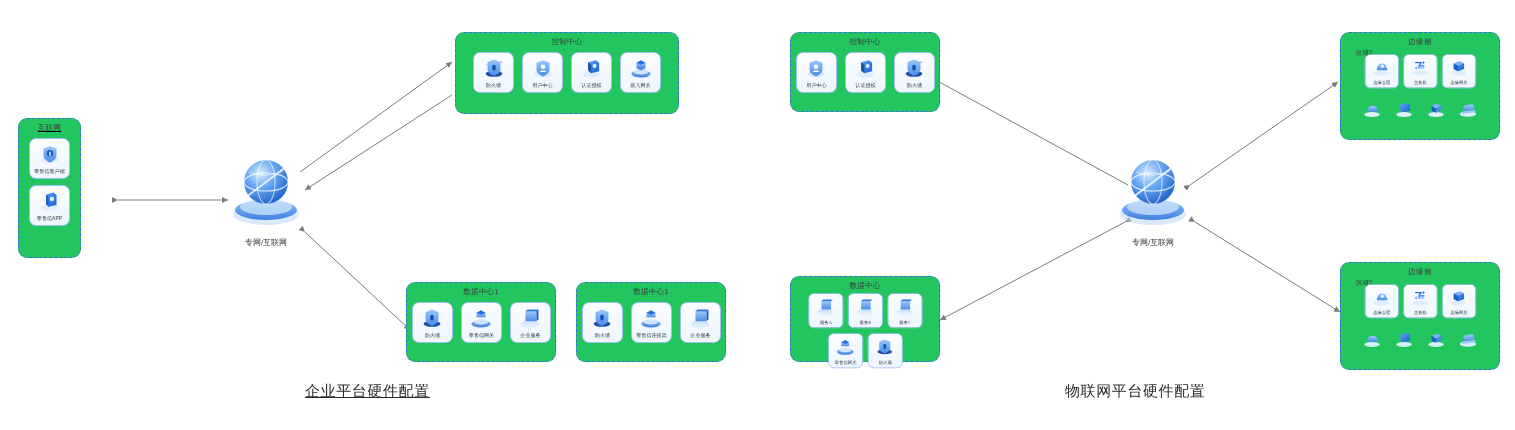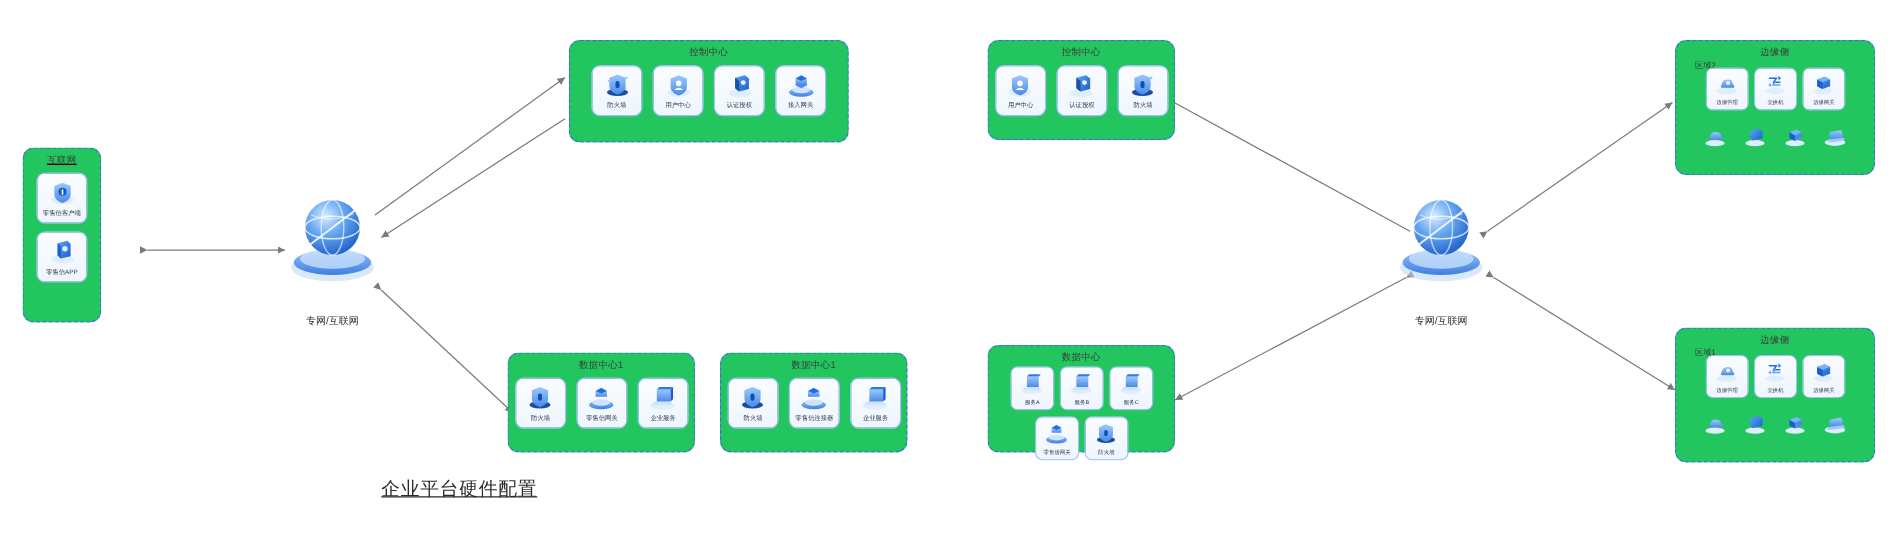--- a/index.html
+++ b/index.html
@@ -65,21 +65,21 @@
   .ico { width: 26px; height: 24px; display: block; }
 
   .hub {
     position: absolute;
     width: 96px;
     text-align: center;
   }
   .hub-label {
     font-size: 8px;
     color: #303030;
-    margin-top: 14px;
+    margin-top: 1px;
     white-space: nowrap;
   }
   .caption {
     position: absolute;
     font-size: 15px;
     color: #2b2b2b;
     white-space: nowrap;
     letter-spacing: .6px;
   }
 </style>
@@ -324,21 +324,21 @@
       <ellipse cx="45" cy="30" rx="22" ry="9" fill="none" stroke="#ffffff" stroke-width="1.2" opacity=".75"></ellipse>
       <ellipse cx="45" cy="30" rx="9" ry="22" fill="none" stroke="#ffffff" stroke-width="1.2" opacity=".6"></ellipse>
       <path d="M28 20 Q45 27 62 19" stroke="#ffffff" stroke-width="1" fill="none" opacity=".55"></path>
       <line x1="24" y1="46" x2="66" y2="14" stroke="#ffffff" stroke-width="1.6" opacity=".85"></line>
       <circle cx="24" cy="46" r="2.6" fill="#ffffff"></circle>
       <circle cx="66" cy="14" r="2.6" fill="#ffffff"></circle>
     </svg>
     <div class="hub-label">专网/互联网</div>
   </div>
 
-  <div class="group" style="left:790px; top:276px; width:150px; height:86px;">
+  <div class="group" style="left:790px; top:276px; width:150px; height:86px;font-family:Liberation Serif, serif;">
     <div class="group-title">数据中心</div>
     <div class="row" style="margin-top:3px; gap:5px; transform:scale(.86); transform-origin:center top;">
       <div class="tile">
         <svg class="ico" viewBox="0 0 40 36">
           <ellipse cx="20" cy="28" rx="15" ry="5" fill="#dfeeff"></ellipse>
           <path d="M10 23 L30 23 L33 27 L7 27 Z" fill="#cfe4fb"></path>
           <path d="M13 8 L30 8 L30 23 L13 23 Z" fill="url(#cubeB)"></path>
           <path d="M13 8 L16 5 L33 5 L30 8 Z" fill="#2f7ae8"></path>
         </svg>
         <span class="tile-label">服务A</span>
@@ -486,14 +486,15 @@
         <path d="M30 12 L30 20 L20 25 L20 17 Z" fill="#4b8ae8"></path>
       </svg>
       <svg class="ico" viewBox="0 0 40 36" style="width:22px;height:20px;">
         <ellipse cx="20" cy="27" rx="15" ry="5" fill="#dfeeff"></ellipse>
         <path d="M12 12 L28 9 L31 12 L31 20 L15 23 L12 20 Z" fill="url(#cubeB)"></path>
         <path d="M9 23 L33 20 L34 24 L10 27 Z" fill="#9cc9fb"></path>
       </svg>
     </div>
   </div>
 
+  <div class="caption" style="left:1065px; top:382px;">物联网平台硬件配置</div>
 
 </div>
 
 </body></html>

